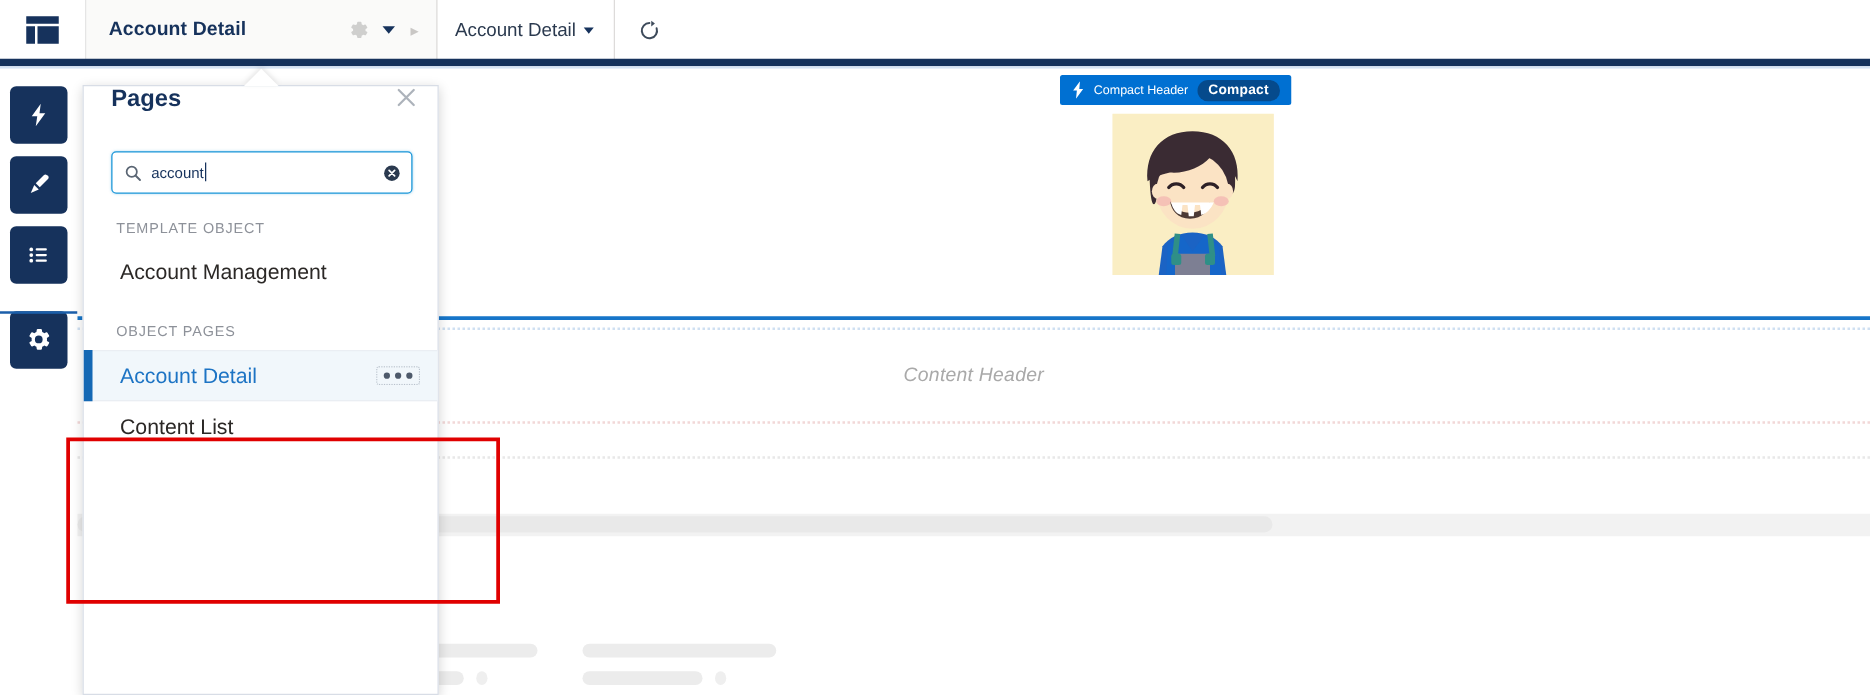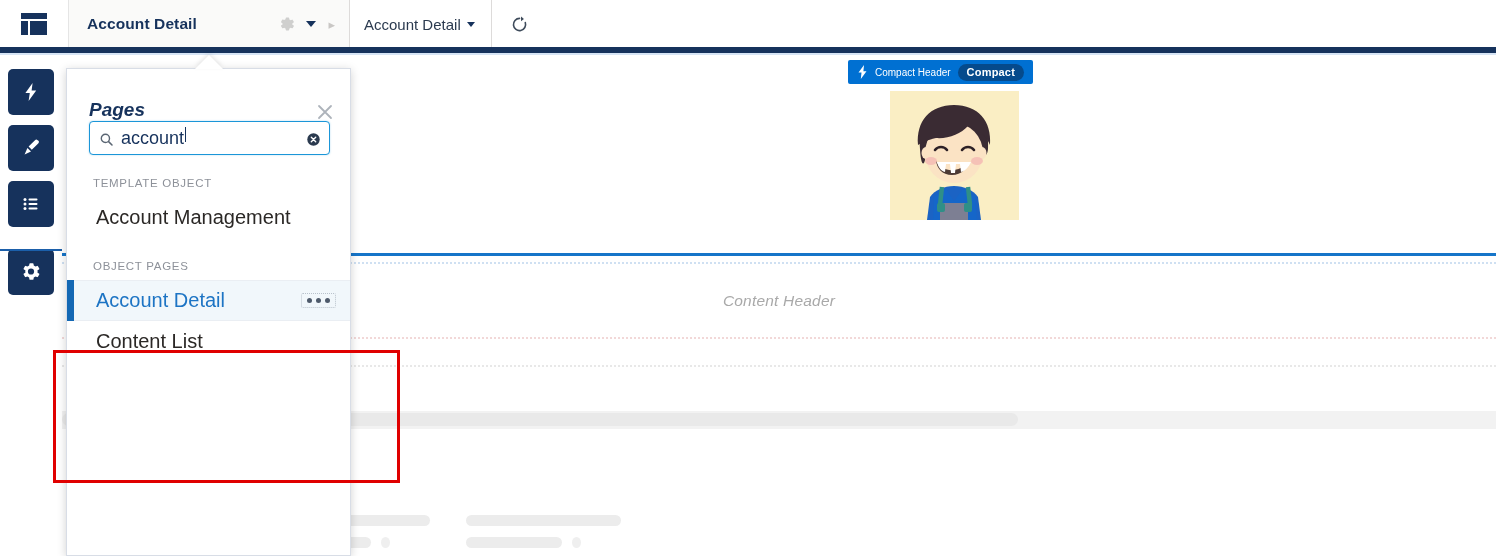--- a/index.html
+++ b/index.html
@@ -160,49 +160,49 @@
     filter: drop-shadow(0 -2px 2px rgba(0,0,0,.10));
     z-index:31;
   }
   .panel {
     position:absolute; left:66px; top:68px; width:285px; height:488px;
     background:#ffffff; border:1px solid #d8dde6;
     box-shadow: 0 2px 9px rgba(0,0,0,.18);
     z-index:30;
   }
   .panel-head {
-    height:52px; display:flex; align-items:flex-end; padding:0 16px 0 22px;font-style:italic;
+    height:52px; display:flex; align-items:flex-start; padding:0 16px 0 22px;
   }
   .panel-title { font-size:19px; font-weight:bold; color:#16325c; flex:1; }
   .panel-close { width:18px; height:18px; opacity:.55; cursor:pointer; }
 
   .search-wrap { padding:0 20px 0 22px; }
   .search-box {
     height:34px; border:1px solid #1b96d8; border-radius:4px;
     box-shadow:0 0 2px rgba(27,150,216,.35);
     display:flex; align-items:center; padding:0 9px 0 10px; gap:8px;
     background:#fff;
   }
   .search-ic { width:13px; height:13px; opacity:.85; flex:none; }
   .search-val {
-    flex:1; font-size:18px; color:#16325c; position:relative; white-space:nowrap;
+    flex:1; font-size:12px; color:#16325c; position:relative; white-space:nowrap;
   }
   .search-val:after {
     content:""; position:absolute; margin-left:1px; top:-1px;
     border-left:1px solid #16325c; height:15px;
   }
   .clear-ic { width:13px; height:13px; flex:none; cursor:pointer; }
 
   .sec-head {
     font-size:11.5px; color:#8d9199; letter-spacing:.7px;
     padding:22px 0 8px 26px;
   }
   .pg-item {
     height:41px; display:flex; align-items:center; padding-left:29px; padding-right:14px;
-    font-size:20px; color:#2b2826; position:relative; cursor:pointer;
+    font-size:17px; color:#2b2826; position:relative; cursor:pointer;
   }
   .pg-item.selected {
     background:#f1f7fb; color:#1d74c4;
     border-top:1px solid #eaeef3; border-bottom:1px solid #eaeef3;
   }
   .pg-item.selected:before {
     content:""; position:absolute; left:0; top:-1px; width:7px; height:41px;
     background:#1468b4;
   }
   .pg-label { flex:1; white-space:nowrap; }

